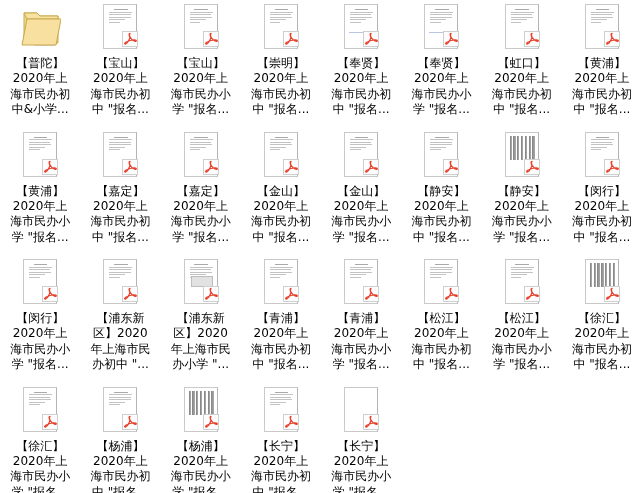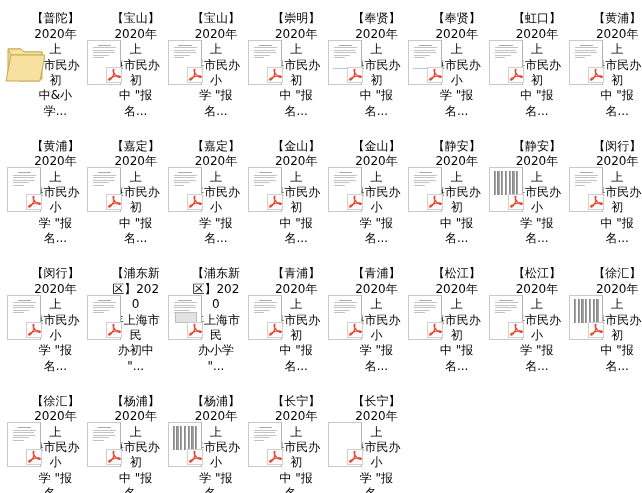--- a/index.html
+++ b/index.html
@@ -19,21 +19,21 @@
     grid-template-columns: repeat(8, 80.25px);
     grid-auto-rows: 127.5px;
     width: 642px;
   }
 
   .file-item {
     position: relative;
     width: 80.25px;
     height: 127.5px;
     display: flex;
-    flex-direction: row;
+    flex-direction: column;
     align-items: center;
     box-sizing: border-box;
     padding-top: 3px;
     cursor: default;
     user-select: none;
   }
 
   
   .thumb {
     position: relative;

